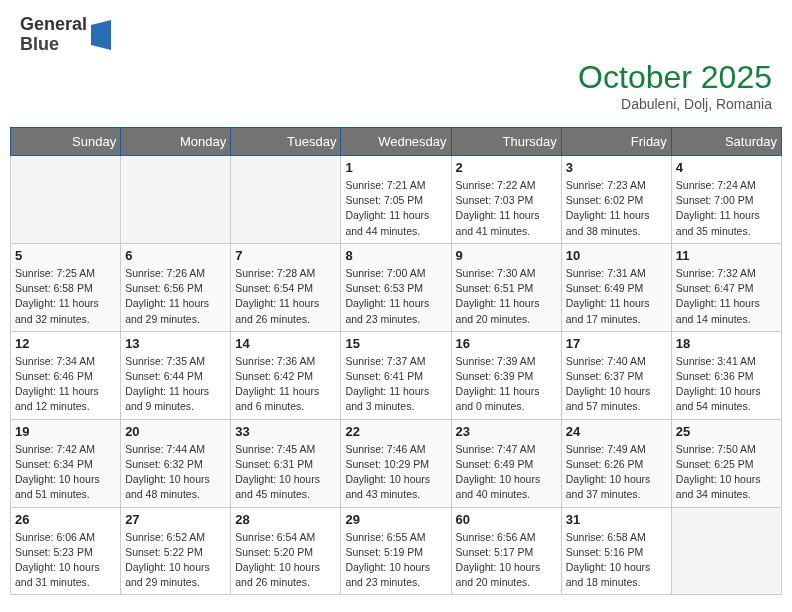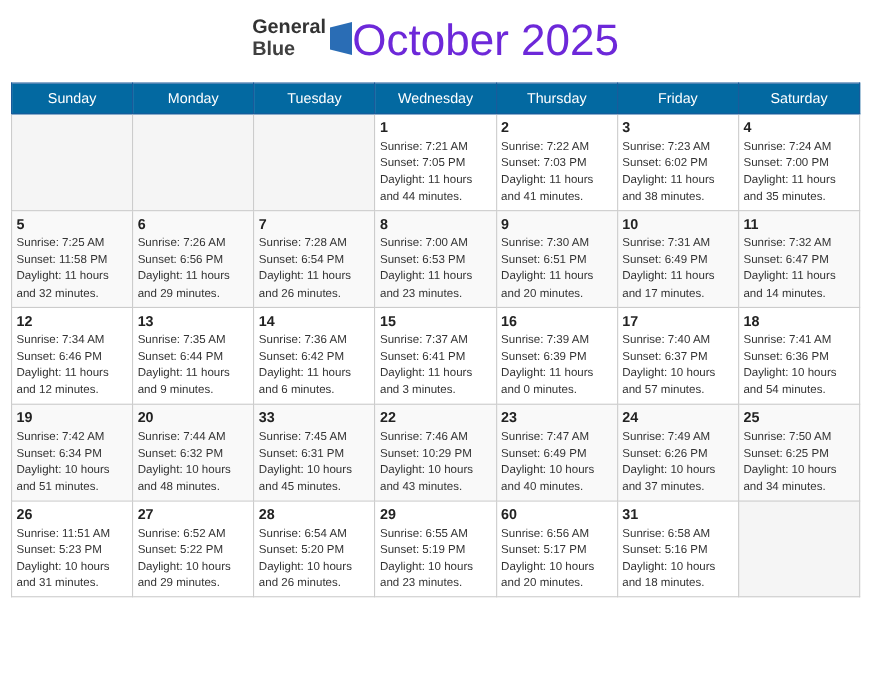--- a/index.html
+++ b/index.html
@@ -5,21 +5,21 @@
     * { box-sizing: border-box; margin: 0; padding: 0; }
     body {
       font-family: Arial, sans-serif;
       background: #fff;
       width: 792px;
       min-height: 612px;
       padding: 10px;
     }
     .header {
       display: flex;
-      justify-content: center;
+      justify-content: space-between;
       align-items: flex-start;
       margin-bottom: 10px;
       padding: 5px 10px;
     }
     .logo {
       display: flex;
       align-items: center;
     }
     .logo-text {
       display: flex;
@@ -32,38 +32,39 @@
     .logo-blue { color: #404040; }
     .logo-icon {
       width: 20px;
       height: 30px;
       margin-left: 4px;
     }
     .title-block {
       text-align: right;
     }
     .month-title {
-      font-size: 40px;
+      font-size: 32px;
       font-weight: normal;
-      color: #6d28d9;
+      color: #15803d;
+      margin-top: 44px;
     }
     .location {
       font-size: 14px;
       color: #555;
     }
     .calendar {
       width: 100%;
       border-collapse: collapse;
       font-size: 11px;
     }
     .calendar th {
-      background-color: #0369a1;
+      background-color: #737373;
       color: white;
       padding: 6px 4px;
-      text-align: center;
+      text-align: right;
       font-size: 13px;
       font-weight: normal;
       border: 1px solid #1a5a9a;
     }
     .calendar td {
       border: 1px solid #ccc;
       vertical-align: top;
       padding: 4px;
       width: 110px;
       min-height: 80px;
@@ -98,20 +99,21 @@
     <div class="logo-text">
       <span class="logo-general">General</span>
       <span class="logo-blue">Blue</span>
     </div>
     <svg class="logo-icon" viewBox="0 0 20 30">
       <polygon points="0,5 20,0 20,30 0,25" fill="#2a6db5"></polygon>
     </svg>
   </div>
   <div class="title-block">
     <div class="month-title">October 2025</div>
+    <div class="location">Dabuleni, Dolj, Romania</div>
   </div>
 </div>
 
 <table class="calendar">
   <thead>
     <tr>
     <th>Sunday</th>
         <th>Monday</th>
         <th>Tuesday</th>
         <th>Wednesday</th>
@@ -147,21 +149,21 @@
           <div class="day-num">4</div>
           <div class="day-info">Sunrise: 7:24 AM</div>
           <div class="day-info">Sunset: 7:00 PM</div>
           <div class="day-info">Daylight: 11 hours and 35 minutes.</div>
         </td>
       </tr>
       <tr>
         <td>
           <div class="day-num">5</div>
           <div class="day-info">Sunrise: 7:25 AM</div>
-          <div class="day-info">Sunset: 11:58 PM</div>
+          <div class="day-info">Sunset: 6:58 PM</div>
           <div class="day-info">Daylight: 11 hours and 32 minutes.</div>
         </td>
         <td>
           <div class="day-num">6</div>
           <div class="day-info">Sunrise: 7:26 AM</div>
           <div class="day-info">Sunset: 6:56 PM</div>
           <div class="day-info">Daylight: 11 hours and 29 minutes.</div>
         </td>
         <td>
           <div class="day-num">7</div>
@@ -226,21 +228,21 @@
           <div class="day-info">Daylight: 11 hours and 0 minutes.</div>
         </td>
         <td>
           <div class="day-num">17</div>
           <div class="day-info">Sunrise: 7:40 AM</div>
           <div class="day-info">Sunset: 6:37 PM</div>
           <div class="day-info">Daylight: 10 hours and 57 minutes.</div>
         </td>
         <td>
           <div class="day-num">18</div>
-          <div class="day-info">Sunrise: 7:41 AM</div>
+          <div class="day-info">Sunrise: 3:41 AM</div>
           <div class="day-info">Sunset: 6:36 PM</div>
           <div class="day-info">Daylight: 10 hours and 54 minutes.</div>
         </td>
       </tr>
       <tr>
         <td>
           <div class="day-num">19</div>
           <div class="day-info">Sunrise: 7:42 AM</div>
           <div class="day-info">Sunset: 6:34 PM</div>
           <div class="day-info">Daylight: 10 hours and 51 minutes.</div>
@@ -278,21 +280,21 @@
         <td>
           <div class="day-num">25</div>
           <div class="day-info">Sunrise: 7:50 AM</div>
           <div class="day-info">Sunset: 6:25 PM</div>
           <div class="day-info">Daylight: 10 hours and 34 minutes.</div>
         </td>
       </tr>
       <tr>
         <td>
           <div class="day-num">26</div>
-          <div class="day-info">Sunrise: 11:51 AM</div>
+          <div class="day-info">Sunrise: 6:06 AM</div>
           <div class="day-info">Sunset: 5:23 PM</div>
           <div class="day-info">Daylight: 10 hours and 31 minutes.</div>
         </td>
         <td>
           <div class="day-num">27</div>
           <div class="day-info">Sunrise: 6:52 AM</div>
           <div class="day-info">Sunset: 5:22 PM</div>
           <div class="day-info">Daylight: 10 hours and 29 minutes.</div>
         </td>
         <td>

